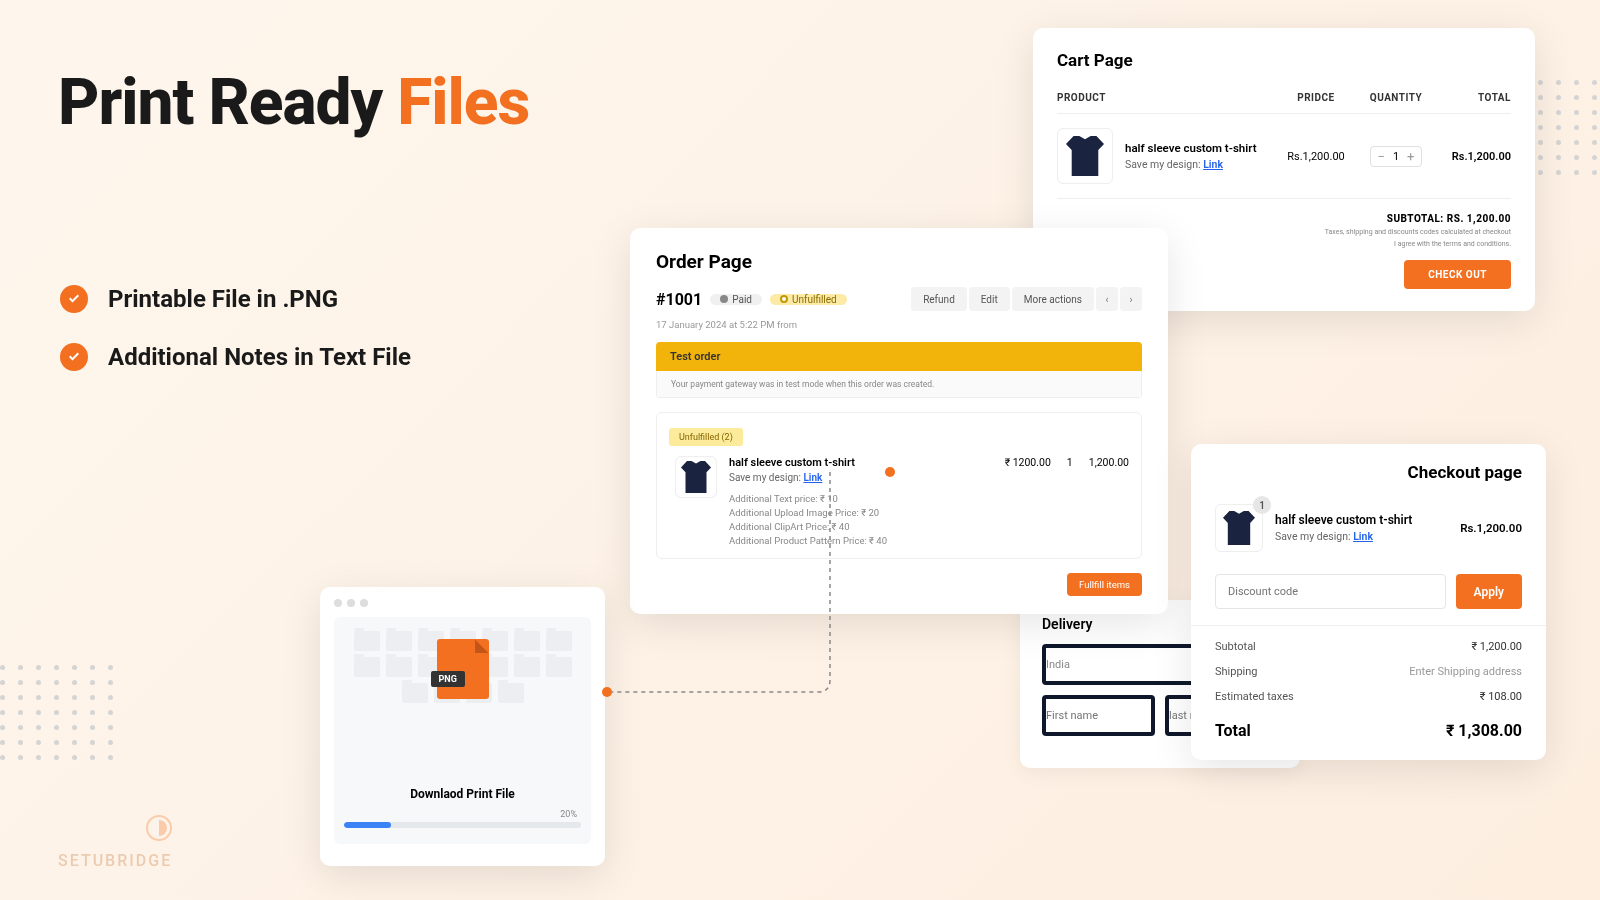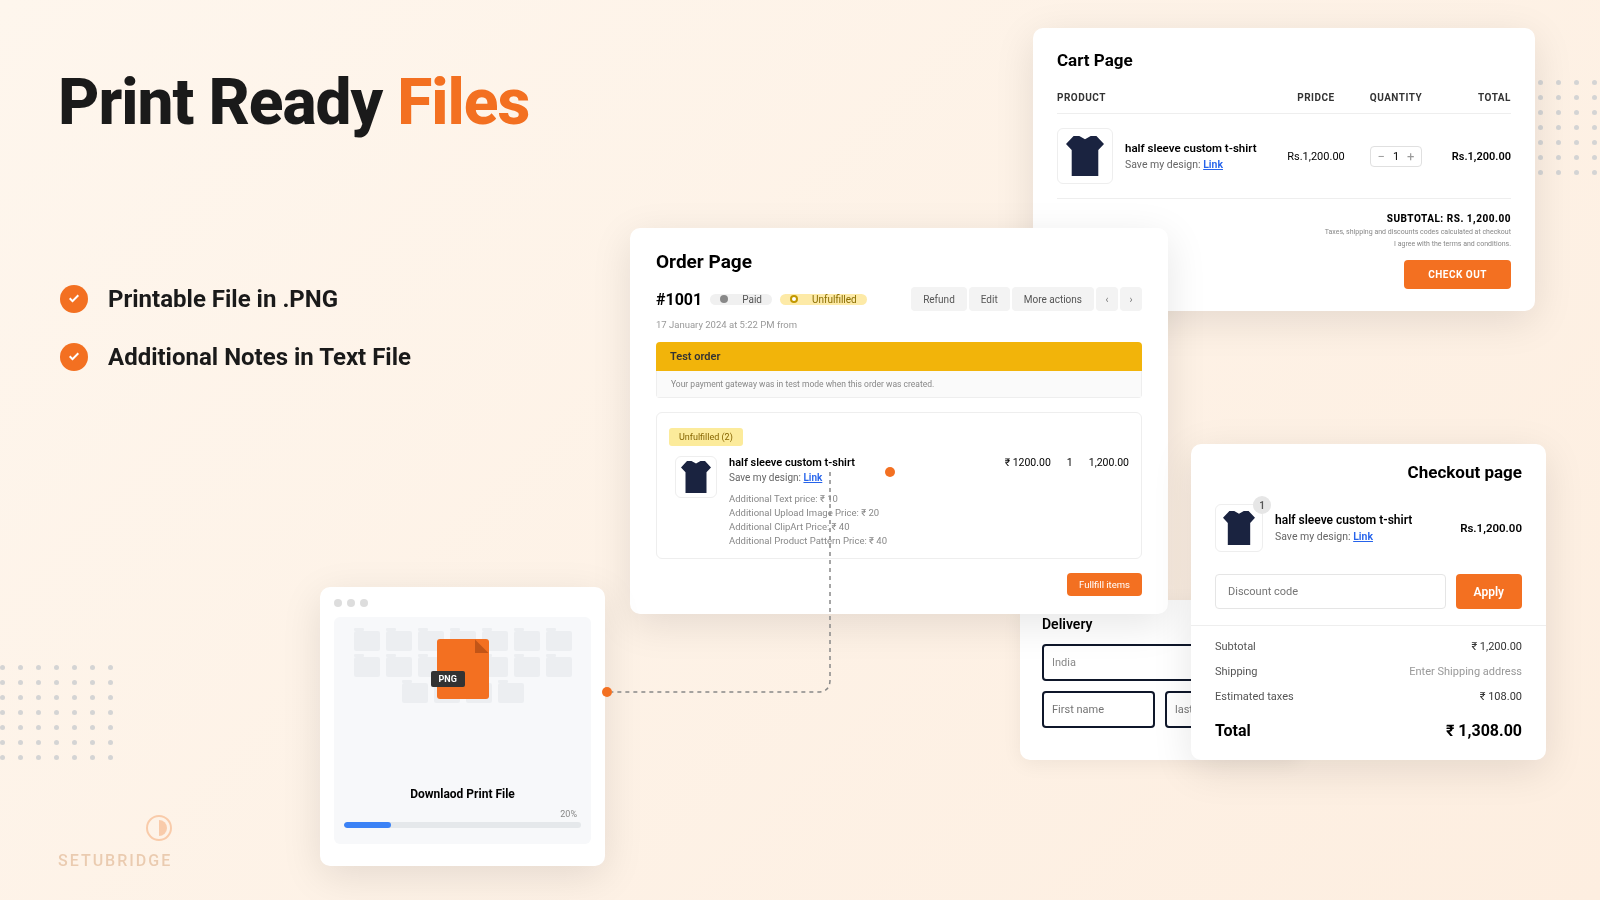--- a/index.html
+++ b/index.html
@@ -41,21 +41,21 @@
 .cart-foot { border-top: 1px solid #eee; padding-top: 14px; text-align: right; }
 .cart-foot .sub { font-size: 10px; font-weight: 800; letter-spacing: 0.5px; }
 .cart-foot .note { font-size: 7px; color: #888; margin-top: 4px; }
 .checkout-btn { background: #f37021; color: #fff; font-size: 10px; font-weight: 700; letter-spacing: 0.5px; padding: 9px 24px; border: none; border-radius: 4px; margin-top: 12px; cursor: pointer; }
 
 
 .order-card { left: 630px; top: 228px; width: 538px; padding: 0; }
 .order-card h3 { font-size: 19px; font-weight: 700; padding: 22px 26px 14px; }
 .order-bar { display: flex; align-items: center; gap: 8px; padding: 0 26px 8px; }
 .order-id { font-size: 16px; font-weight: 700; }
-.pill { display: inline-flex; align-items: center; gap: 14px; padding: 0 10px; border-radius: 12px; font-size: 10px; }
+.pill { display: inline-flex; align-items: center; gap: 4px; padding: 0 10px; border-radius: 12px; font-size: 10px; }
 .pill .dot { width: 8px; height: 8px; border-radius: 50%; }
 .paid-pill { background: #f0f0f0; color: #555; }
 .paid-pill .dot { background: #888; }
 .unful-pill { background: #fdeaa7; color: #8a6d00; }
 .unful-pill .dot { background: #fff; border: 2px solid #c29800; box-sizing: border-box; }
 .order-actions { margin-left: auto; display: flex; gap: 2px; }
 .action-btn { background: #f3f3f3; border: none; padding: 6px 12px; font-size: 10px; border-radius: 4px; color: #555; cursor: pointer; }
 .nav-btn { background: #f3f3f3; border: none; width: 22px; height: 24px; border-radius: 4px; font-size: 10px; color: #777; cursor: pointer; display:flex; align-items:center; justify-content:center; }
 .order-date { font-size: 9.5px; color: #999; padding: 0 26px 12px; }
 .test-banner { margin: 0 26px; border-radius: 4px; overflow: hidden; }
@@ -104,21 +104,21 @@
 .ck-input { flex: 1; border: 1px solid #e5e5e5; border-radius: 4px; padding: 10px 12px; font-size: 11px; color: #888; }
 .apply-btn { background: #f37021; color: #fff; border: none; padding: 10px 18px; border-radius: 4px; font-size: 12px; font-weight: 600; cursor: pointer; }
 .ck-line { display: flex; justify-content: space-between; padding: 6px 24px; font-size: 11px; }
 .ck-line .lbl { color: #555; }
 .ck-line .val { color: #333; }
 .ck-total { display: flex; justify-content: space-between; padding: 12px 24px 20px; font-size: 16px; font-weight: 700; }
 
 
 .delivery-card { right: 300px; top: 600px; width: 280px; padding: 16px 22px 22px; z-index: -1; box-shadow: 0 4px 20px rgba(0,0,0,0.06); }
 .delivery-card h4 { font-size: 14px; font-weight: 600; margin-bottom: 12px; }
-.del-input { width: 100%; border: 2px solid #0f172a; border-radius: 4px; padding: 10px 8px; font-size: 11px; color: #888; margin-bottom: 10px; }
+.del-input { width: 100%; border: 4px solid #0f172a; border-radius: 4px; padding: 10px 0; font-size: 11px; color: #888; margin-bottom: 10px; }
 .del-row { display: flex; gap: 10px; }
 .del-row .del-input { flex: 1; }
 
 .logo { position: absolute; left: 58px; bottom: 30px; display: flex; align-items: flex-end; gap: 10px; opacity: 0.5; flex-direction: column; }
 .logo-circle { width: 26px; height: 26px; border-radius: 50%; border: 2px solid #f5a56e; position: relative; }
 .logo-circle::after { content: ''; position: absolute; inset: 3px; border-radius: 50%; background: conic-gradient(#f5a56e 0 50%, transparent 50%); }
 .logo-text { font-size: 16px; letter-spacing: 2px; color: #d8a57a; font-weight: 500; }
 
 .dots-deco { position: absolute; display: grid; grid-template-columns: repeat(7, 8px); gap: 10px; }
 .dots-deco span { width: 5px; height: 5px; border-radius: 50%; background: #d4d4d4; }

